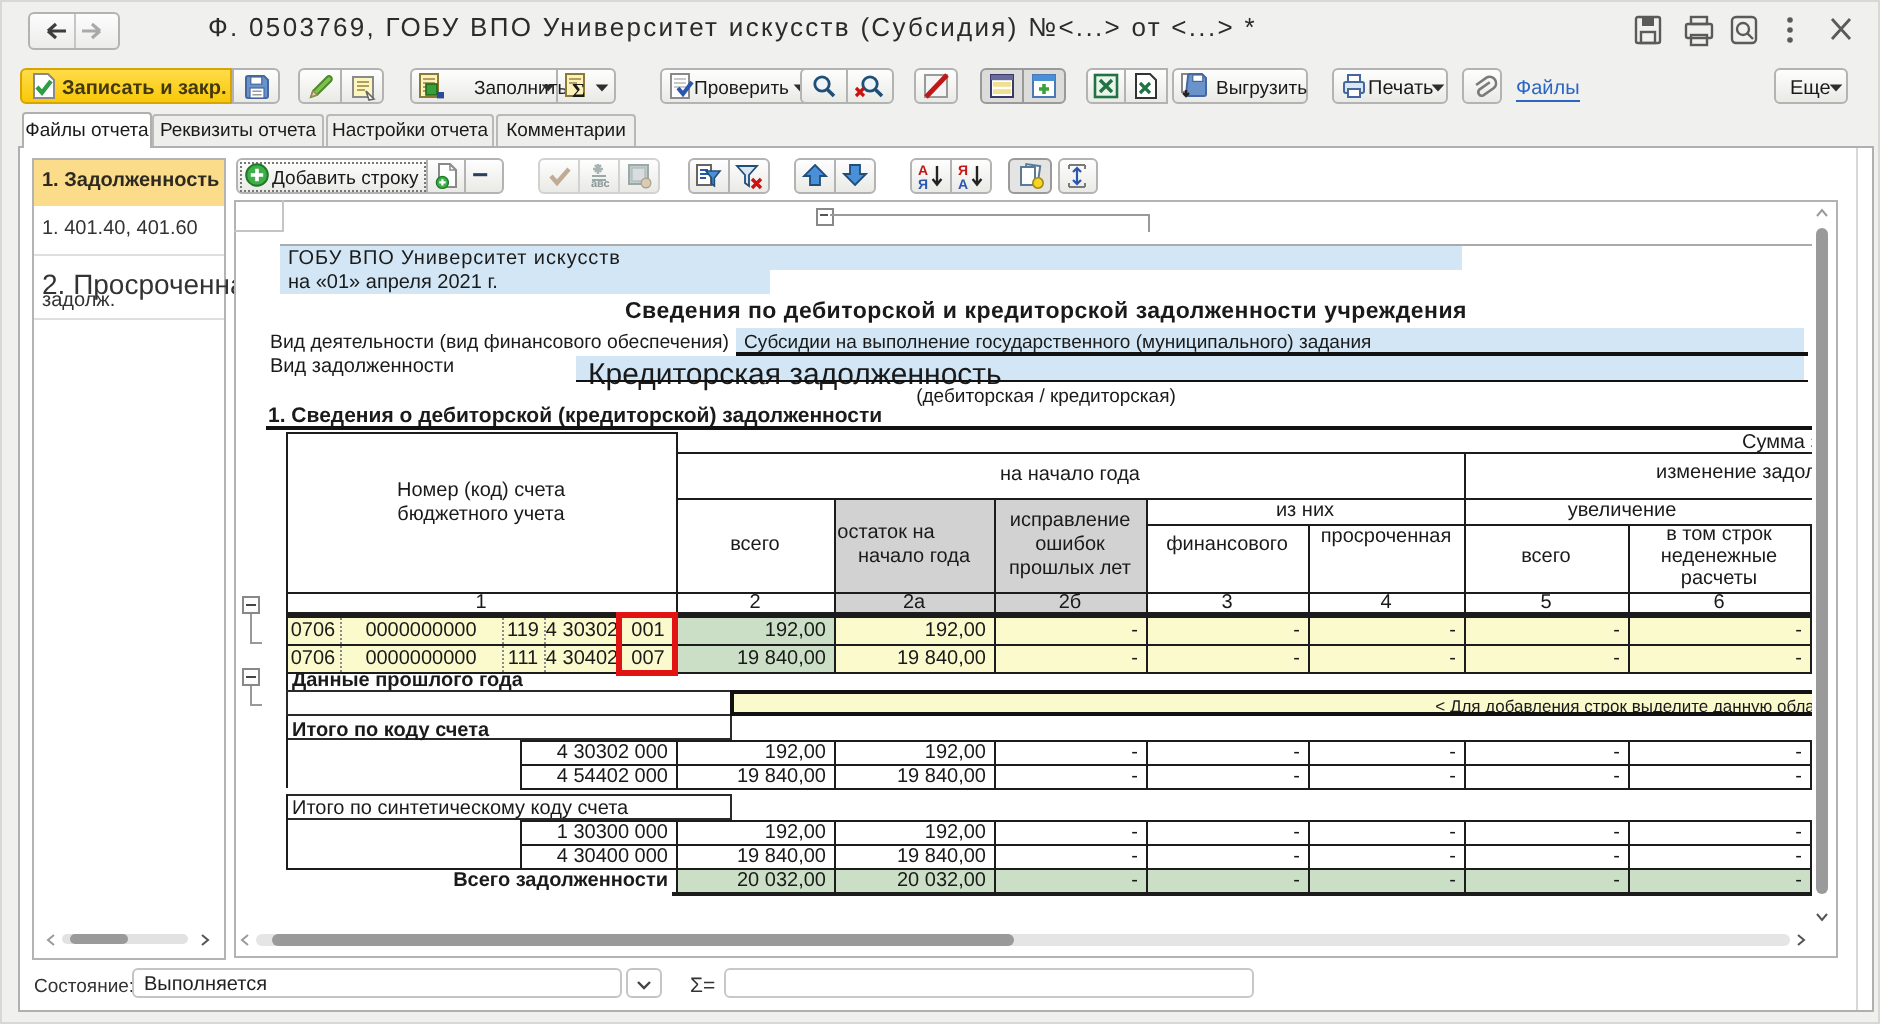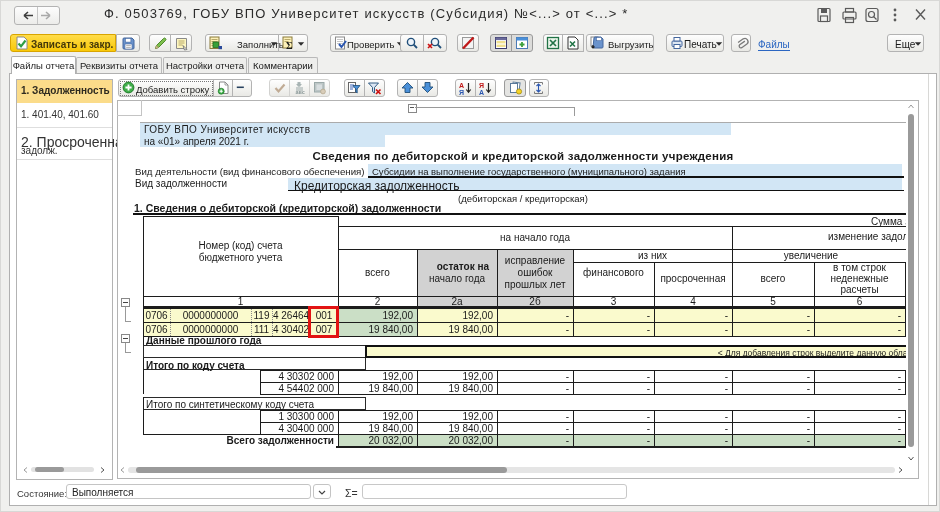--- a/index.html
+++ b/index.html
@@ -297,21 +297,21 @@
 <div class="t" style="left:144px;top:124px;font-size:10px;letter-spacing:0.45px;">ГОБУ ВПО Университет искусств</div>
 <div class="ab" style="left:140px;top:135px;width:245px;height:12px;background:#d2e6f5;"></div>
 <div class="t" style="left:144px;top:136px;font-size:10px;">на «01» апреля 2021 г.</div>
 <div class="t c" style="left:140px;top:150px;width:766px;font-size:11.5px;font-weight:bold;letter-spacing:0.25px;">Сведения по дебиторской и кредиторской задолженности учреждения</div>
 <div class="t" style="left:135px;top:165.5px;font-size:9.7px;">Вид деятельности (вид финансового обеспечения)</div>
 <div class="ab" style="left:368px;top:164px;width:534px;height:12px;background:#d2e6f5;"></div>
 <div class="t" style="left:372px;top:165.5px;font-size:9.5px;">Субсидии на выполнение государственного (муниципального) задания</div>
 <div class="ab" style="left:368px;top:176px;width:536px;height:1.5px;background:#111;"></div>
 <div class="t" style="left:135px;top:178px;font-size:10px;">Вид задолженности</div>
 <div class="ab" style="left:288px;top:177.5px;width:614px;height:12px;background:#d2e6f5;"></div>
-<div class="t" style="left:294px;top:178.5px;font-size:12px;">Кредиторская задолженность</div>
+<div class="t" style="left:294px;top:178.5px;font-size:15px;">Кредиторская задолженность</div>
 <div class="ab" style="left:288px;top:189.5px;width:616px;height:1.5px;background:#111;"></div>
 <div class="t c" style="left:140px;top:193px;width:766px;font-size:9.5px;">(дебиторская / кредиторская)</div>
 <div class="t" style="left:134px;top:202px;font-size:10.5px;font-weight:bold;">1. Сведения о дебиторской (кредиторской) задолженности</div>
 <div class="ab" style="left:133px;top:213px;width:773px;height:1.5px;background:#111;"></div>
 <div class="ab" style="left:871px;top:215px;width:35px;height:11px;overflow:hidden;">
     <div class="t" style="left:0;top:1px;font-size:10px;">Сумма задолженности</div>
   </div>
 <div class="ab" style="left:417px;top:249px;width:80px;height:47px;background:#d2d2d2;"></div>
 <div class="ab" style="left:497px;top:249px;width:76px;height:47px;background:#d2d2d2;"></div>
 <div class="ab" style="left:417px;top:296px;width:80px;height:10px;background:#d2d2d2;"></div>
@@ -333,27 +333,27 @@
 <div class="ab" style="left:143px;top:216px;width:195px;height:1px;background:#1c1c1c;"></div>
 <div class="t c" style="left:143px;top:240px;width:195px;font-size:10px;">Номер (код) счета</div>
 <div class="t c" style="left:143px;top:252px;width:195px;font-size:10px;">бюджетного учета</div>
 <div class="t c" style="left:338px;top:232px;width:394px;font-size:10px;">на начало года</div>
 <div class="ab" style="left:828px;top:231px;width:78px;height:11px;overflow:hidden;">
     <div class="t" style="left:0;top:0;font-size:10px;">изменение задолженности</div>
   </div>
 <div class="t c" style="left:573px;top:250px;width:159px;font-size:10px;">из них</div>
 <div class="t c" style="left:732px;top:250px;width:158px;font-size:10px;">увеличение</div>
 <div class="t c" style="left:338px;top:267px;width:79px;font-size:10px;">всего</div>
-<div class="t c" style="left:423px;top:261px;width:80px;font-size:10px;font-weight:bold;">остаток на</div>
+<div class="t c" style="left:403px;top:261px;width:80px;font-size:10px;">остаток на</div>
 <div class="t c" style="left:417px;top:273px;width:80px;font-size:10px;">начало года</div>
 <div class="t c" style="left:497px;top:255px;width:76px;font-size:10px;">исправление</div>
 <div class="t c" style="left:497px;top:267px;width:76px;font-size:10px;">ошибок</div>
 <div class="t c" style="left:497px;top:279px;width:76px;font-size:10px;">прошлых лет</div>
 <div class="t c" style="left:573px;top:267px;width:81px;font-size:10px;top-fix">финансового</div>
-<div class="t c" style="left:654px;top:273px;width:78px;font-size:10px;">просроченная</div>
+<div class="t c" style="left:654px;top:263px;width:78px;font-size:10px;">просроченная</div>
 <div class="t c" style="left:732px;top:273px;width:82px;font-size:10px;">всего</div>
 <div class="t c" style="left:814px;top:262px;width:91px;font-size:10px;">в том строк</div>
 <div class="t c" style="left:814px;top:273px;width:91px;font-size:10px;">неденежные</div>
 <div class="t c" style="left:814px;top:284px;width:91px;font-size:10px;">расчеты</div>
 <div class="t c" style="left:143px;top:296px;width:195px;font-size:10px;">1</div>
 <div class="t c" style="left:338px;top:296px;width:79px;font-size:10px;">2</div>
 <div class="t c" style="left:417px;top:296px;width:80px;font-size:10px;">2а</div>
 <div class="t c" style="left:497px;top:296px;width:76px;font-size:10px;">2б</div>
 <div class="t c" style="left:573px;top:296px;width:81px;font-size:10px;">3</div>
 <div class="t c" style="left:654px;top:296px;width:78px;font-size:10px;">4</div>
@@ -373,21 +373,21 @@
 <div class="ab" style="left:732px;top:308.5px;width:1px;height:27.0px;background:#1c1c1c;"></div>
 <div class="ab" style="left:814px;top:308.5px;width:1px;height:27.0px;background:#1c1c1c;"></div>
 <div class="ab" style="left:905px;top:308.5px;width:1px;height:27.0px;background:#1c1c1c;"></div>
 <div class="ab" style="left:170px;top:308.5px;width:0;height:27px;border-left:1px dotted #8a8a8a;"></div>
 <div class="ab" style="left:251px;top:308.5px;width:0;height:27px;border-left:1px dotted #8a8a8a;"></div>
 <div class="ab" style="left:272px;top:308.5px;width:0;height:27px;border-left:1px dotted #8a8a8a;"></div>
 <div class="ab" style="left:310px;top:308.5px;width:0;height:27px;border-left:1px dotted #8a8a8a;"></div>
 <div class="t c" style="left:143px;top:310px;width:27px;font-size:10px;">0706</div>
 <div class="t c" style="left:170px;top:310px;width:81px;font-size:10px;">0000000000</div>
 <div class="t c" style="left:251px;top:310px;width:21px;font-size:10px;">119</div>
-<div class="t c" style="left:272px;top:310px;width:38px;font-size:10px;">4 26464</div>
+<div class="t c" style="left:272px;top:310px;width:38px;font-size:10px;">4 30302</div>
 <div class="t c" style="left:310px;top:310px;width:28px;font-size:10px;">001</div>
 <div class="t c" style="left:143px;top:323.5px;width:27px;font-size:10px;">0706</div>
 <div class="t c" style="left:170px;top:323.5px;width:81px;font-size:10px;">0000000000</div>
 <div class="t c" style="left:251px;top:323.5px;width:21px;font-size:10px;">111</div>
 <div class="t c" style="left:272px;top:323.5px;width:38px;font-size:10px;">4 30402</div>
 <div class="t c" style="left:310px;top:323.5px;width:28px;font-size:10px;">007</div>
 <div class="t r" style="left:338px;top:310px;width:75px;font-size:10px;">192,00</div>
 <div class="t r" style="left:417px;top:310px;width:76px;font-size:10px;">192,00</div>
 <div class="t r" style="left:338px;top:323.5px;width:75px;font-size:10px;">19 840,00</div>
 <div class="t r" style="left:417px;top:323.5px;width:76px;font-size:10px;">19 840,00</div>

